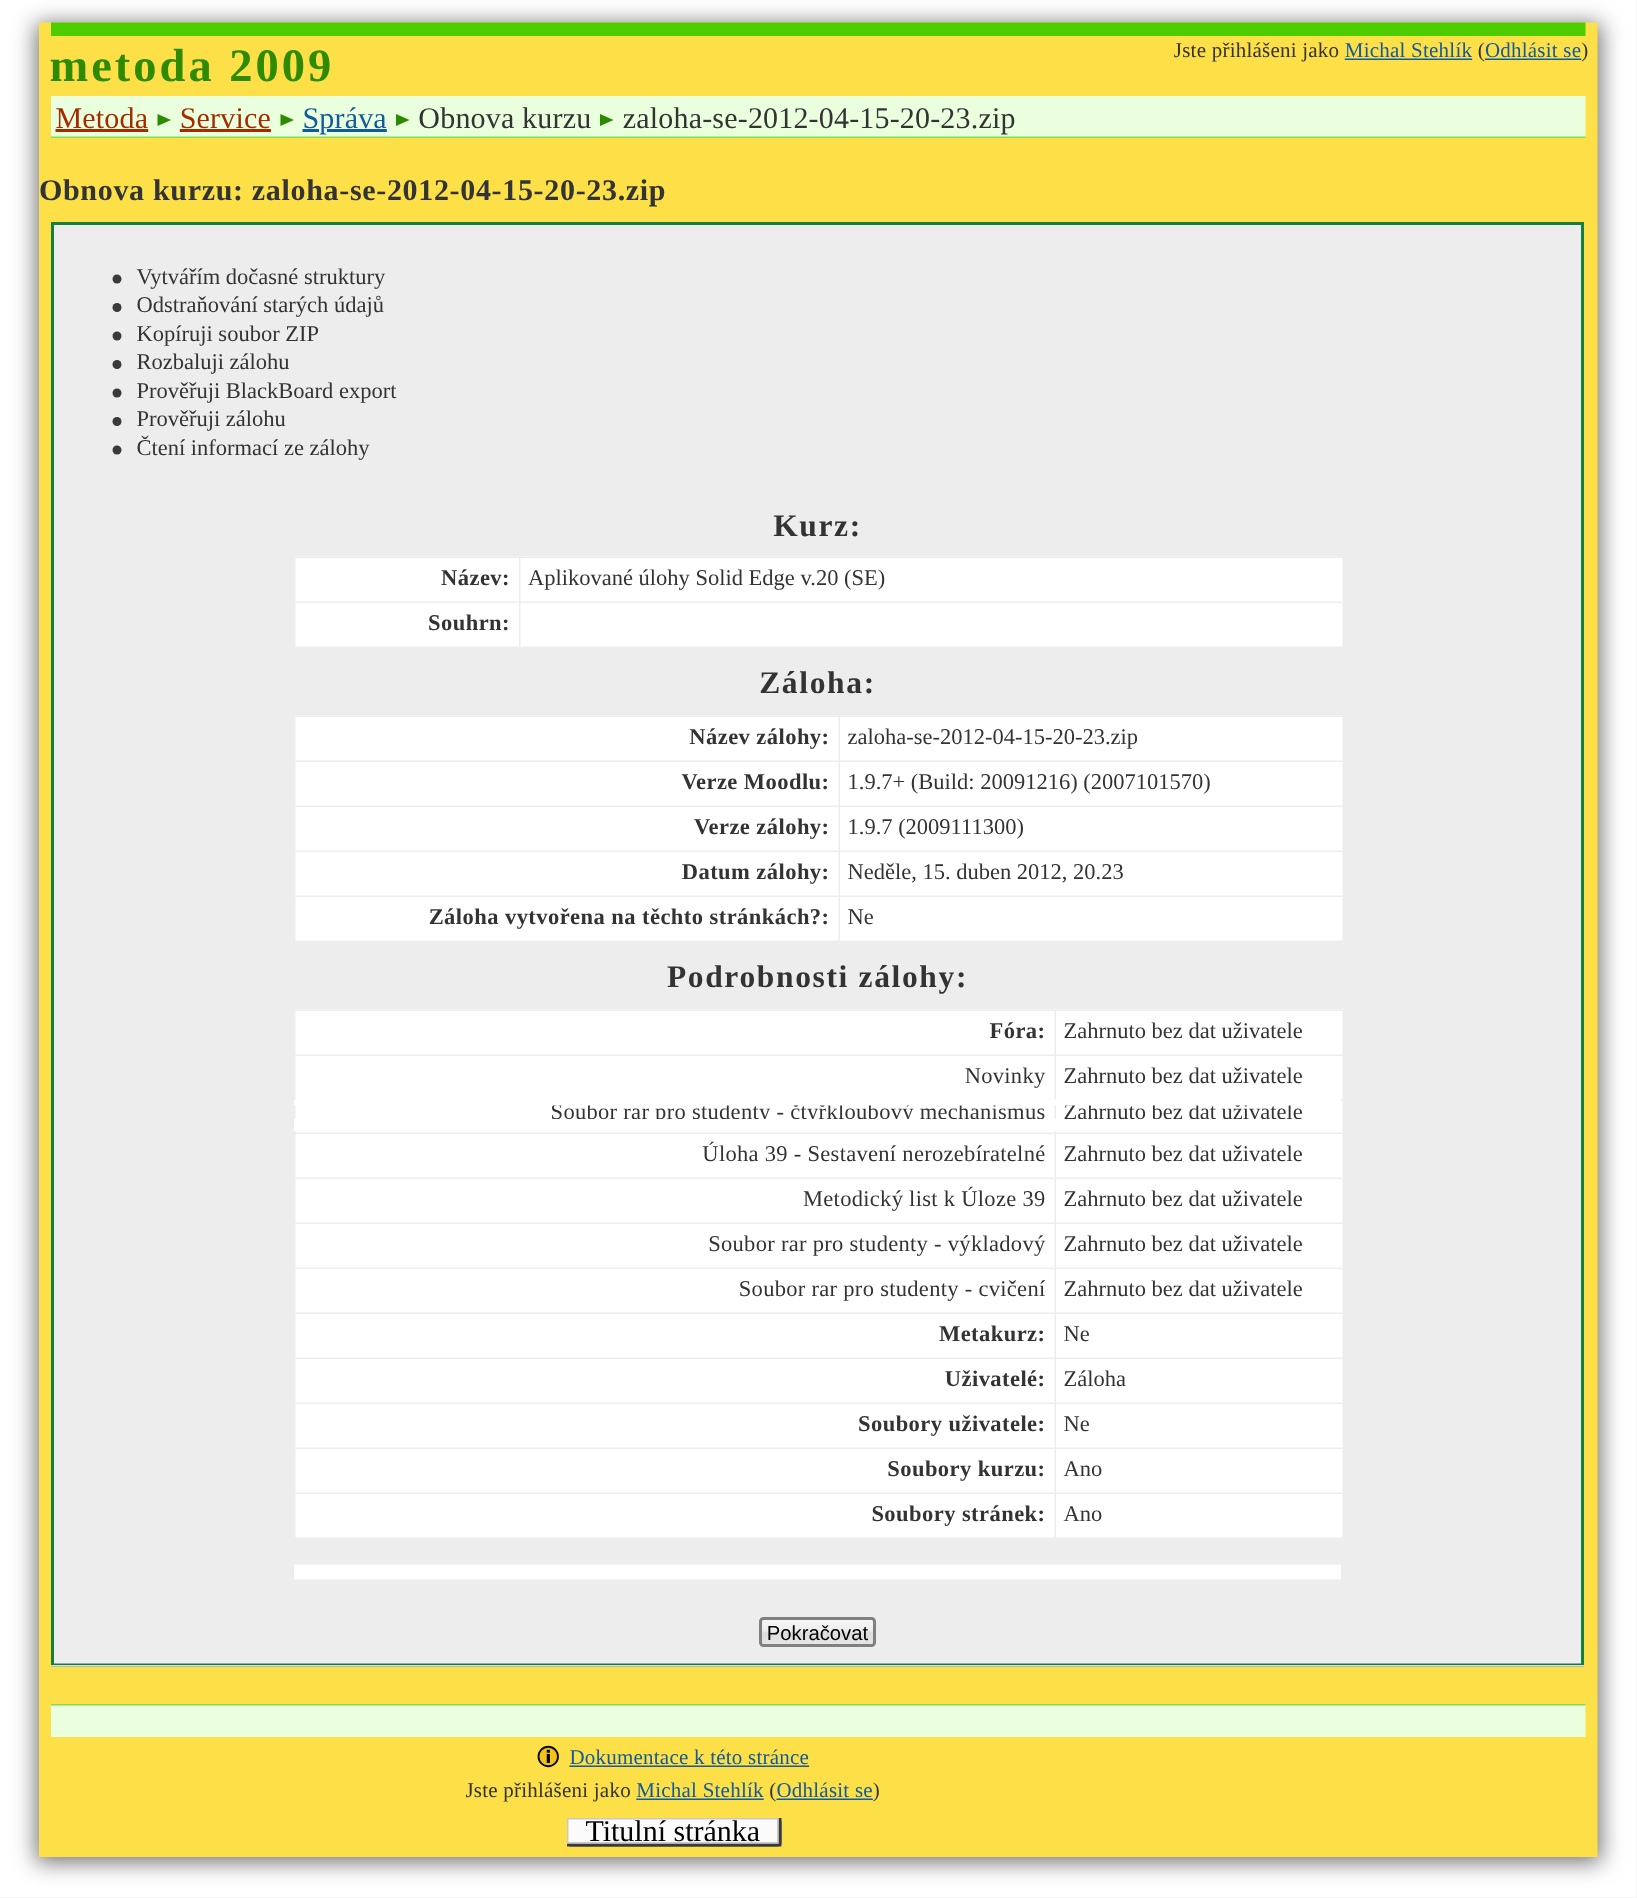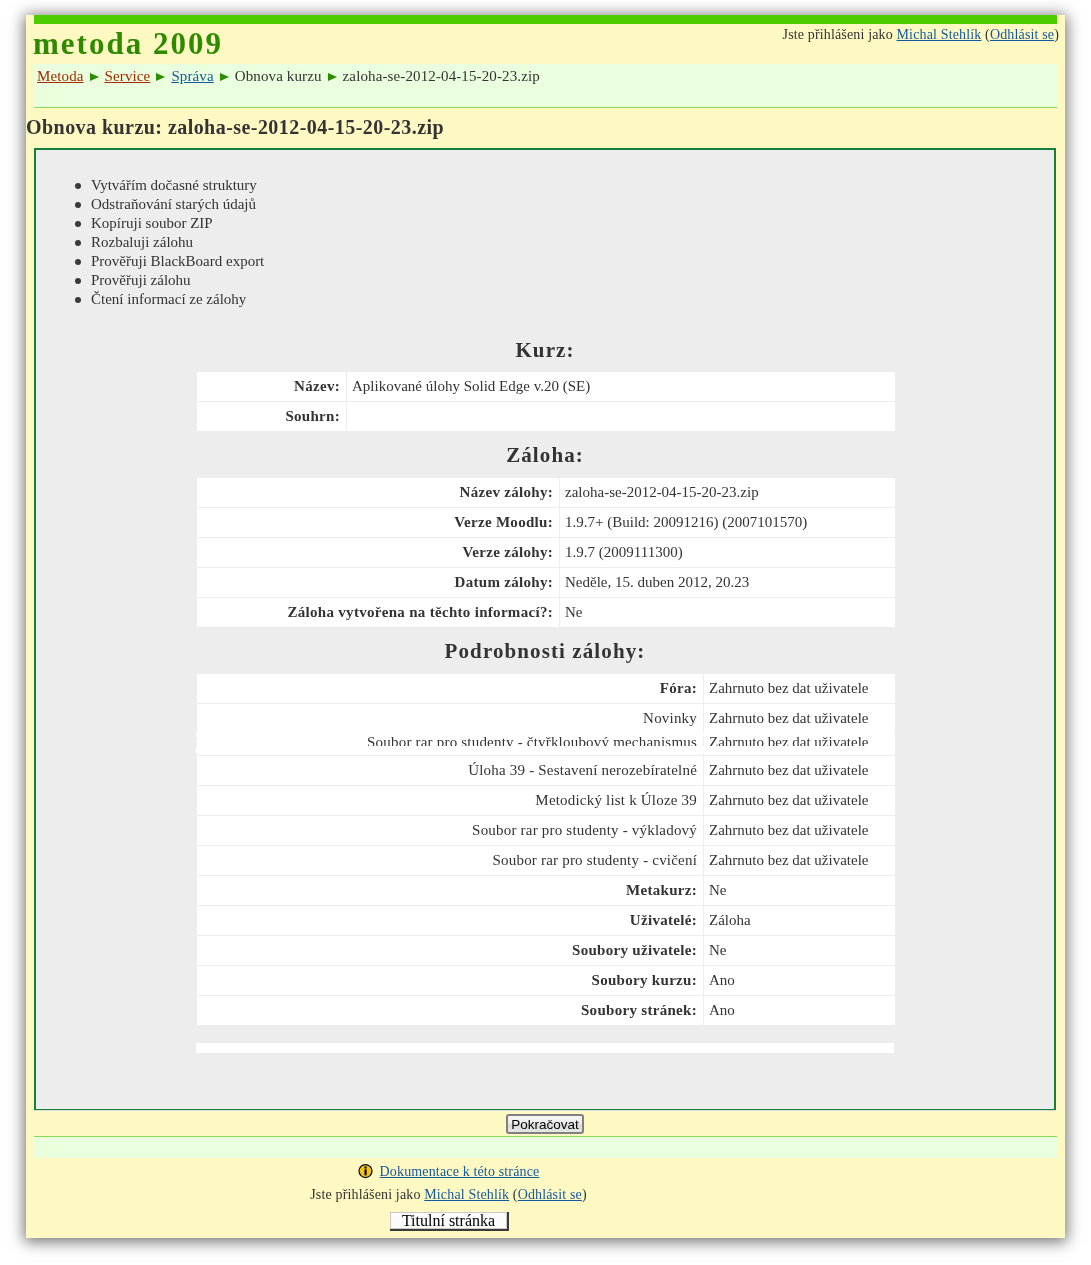--- a/index.html
+++ b/index.html
@@ -6,39 +6,39 @@
   html, body { margin:0; padding:0; }
   body {
     width:1091px; height:1265px;
     background:#ffffff;
     font-family:"Liberation Serif", serif;
     overflow:hidden;
     -webkit-font-smoothing:auto;
   }
   #page {
     position:absolute; left:26px; top:15px; width:1039px; height:1223px;
-    background:#fef9c3;
+    background:#fde047;
     box-shadow: 0 2px 14px 2px rgba(0,0,0,0.55);
   }
   .topbar { position:absolute; left:8px; top:0px; width:1023px; height:9px; background:#4dcc00; }
 
   .sitetitle {
     position:absolute; left:7px; top:13px;
     font-size:31px; line-height:31px; font-weight:bold; color:#2e8b00;
     letter-spacing:2px; white-space:nowrap;
   }
   .loginfo {
     position:absolute; right:6px; top:12px;
     font-size:14px; line-height:16px; color:#333; white-space:nowrap; letter-spacing:0.15px;
   }
   .navbar {
-    position:absolute; left:8px; top:49px; width:1023px; height:44px;
+    position:absolute; left:8px; top:49px; width:1023px; height:28px;
     background:#e9ffdd; border-bottom:1px solid #88d954;
     box-sizing:border-box;
-    font-size:15px; color:#333; white-space:nowrap; letter-spacing:0.12px;padding-left:12px;
+    font-size:20px; color:#333; white-space:nowrap; letter-spacing:0.12px;padding-left:12px;
   }
   .navbar .inner { position:absolute; left:3px; top:4px; }
   a { text-decoration:underline; }
   a.lnk { color:#13599e; }
   a.vis { color:#a52a00; }
   .arrow {
     display:inline-block; width:0; height:0;
     border-top:4.5px solid transparent; border-bottom:4.5px solid transparent;
     border-left:9px solid #2d8b00;
     margin:0 6px 1px 6px; vertical-align:middle;
@@ -77,21 +77,21 @@
   .btnwrap { position:absolute; left:0; width:100%; text-align:center; }
 
   .footsep { position:absolute; left:8px; width:1022px; height:1px; background:#dcdcdc; }
   .footnav {
     position:absolute; left:8px; width:1023px; height:22px;
     background:#e9ffdd; border-top:1px solid #88d954; box-sizing:border-box;
   }
   .footer { position:absolute; left:0; width:845px; text-align:center; font-size:14px; color:#333; letter-spacing:0.15px; }
   .infoicon { display:inline-block; width:15px; height:16px; vertical-align:-3px; margin-right:7px; }
   button.homebtn {
-    font-family:"Liberation Serif", serif; font-size:16px;
+    font-family:"Liberation Serif", serif; font-size:20px;
     height:17px; line-height:14px; box-sizing:border-box;
     background:#fbfbfb; border:1px solid #c9c9c9;
     box-shadow: 2px 0 0 #3a3a3a, 0 2px 0 #3a3a3a, 2px 2px 0 #3a3a3a;
     padding:0 11px; color:#000;
   }
 </style>
 </head>
 <body>
 
 <div id="page">
@@ -152,21 +152,21 @@
             </tr>
             <tr>
               <td class="k">Verze zálohy:</td>
               <td class="v">1.9.7 (2009111300)</td>
             </tr>
             <tr>
               <td class="k">Datum zálohy:</td>
               <td class="v">Neděle, 15. duben 2012, 20.23</td>
             </tr>
             <tr>
-              <td class="k">Záloha vytvořena na těchto informací?:</td>
+              <td class="k">Záloha vytvořena na těchto stránkách?:</td>
               <td class="v">Ne</td>
             </tr>
           </tbody>
         </table>
         <div class="sect" style="top: 489px;">Podrobnosti zálohy:</div>
         <table class="gen" style="top: 523px; left: 160px; width: 700px;">
           <colgroup>
             <col style="width: 507px;">
             <col>
           </colgroup>
@@ -215,21 +215,21 @@
               <td class="k">Soubory kurzu:</td>
               <td class="v">Ano</td>
             </tr>
             <tr>
               <td class="k" style="height: 29px; line-height: 29px;">Soubory stránek:</td>
               <td class="v" style="height: 29px; line-height: 29px;">Ano</td>
             </tr>
           </tbody>
         </table>
       </div>
-    <div class="btnwrap" id="btnwrap" style="top: 928px; margin-top: 36px;">
+    <div class="btnwrap" id="btnwrap" style="top: 928px;">
       <button class="gbtn">Pokračovat</button>
     </div>
   </div>
 
   <div class="footsep" id="footsep" style="top: 1095px;"></div>
   <div class="footnav" id="footnav" style="top: 1121px;"></div>
 
   <div class="footer" id="footdoc" style="top: 1148px;"><span class="infoicon"><svg width="15" height="16" viewBox="0 0 15 16">
           <circle cx="7.5" cy="8" r="6.5" fill="#f2c21e" stroke="#0a0a0a" stroke-width="1.25"></circle>
           <rect x="6.5" y="3.5" width="2.1" height="2.0" fill="#000"></rect>

